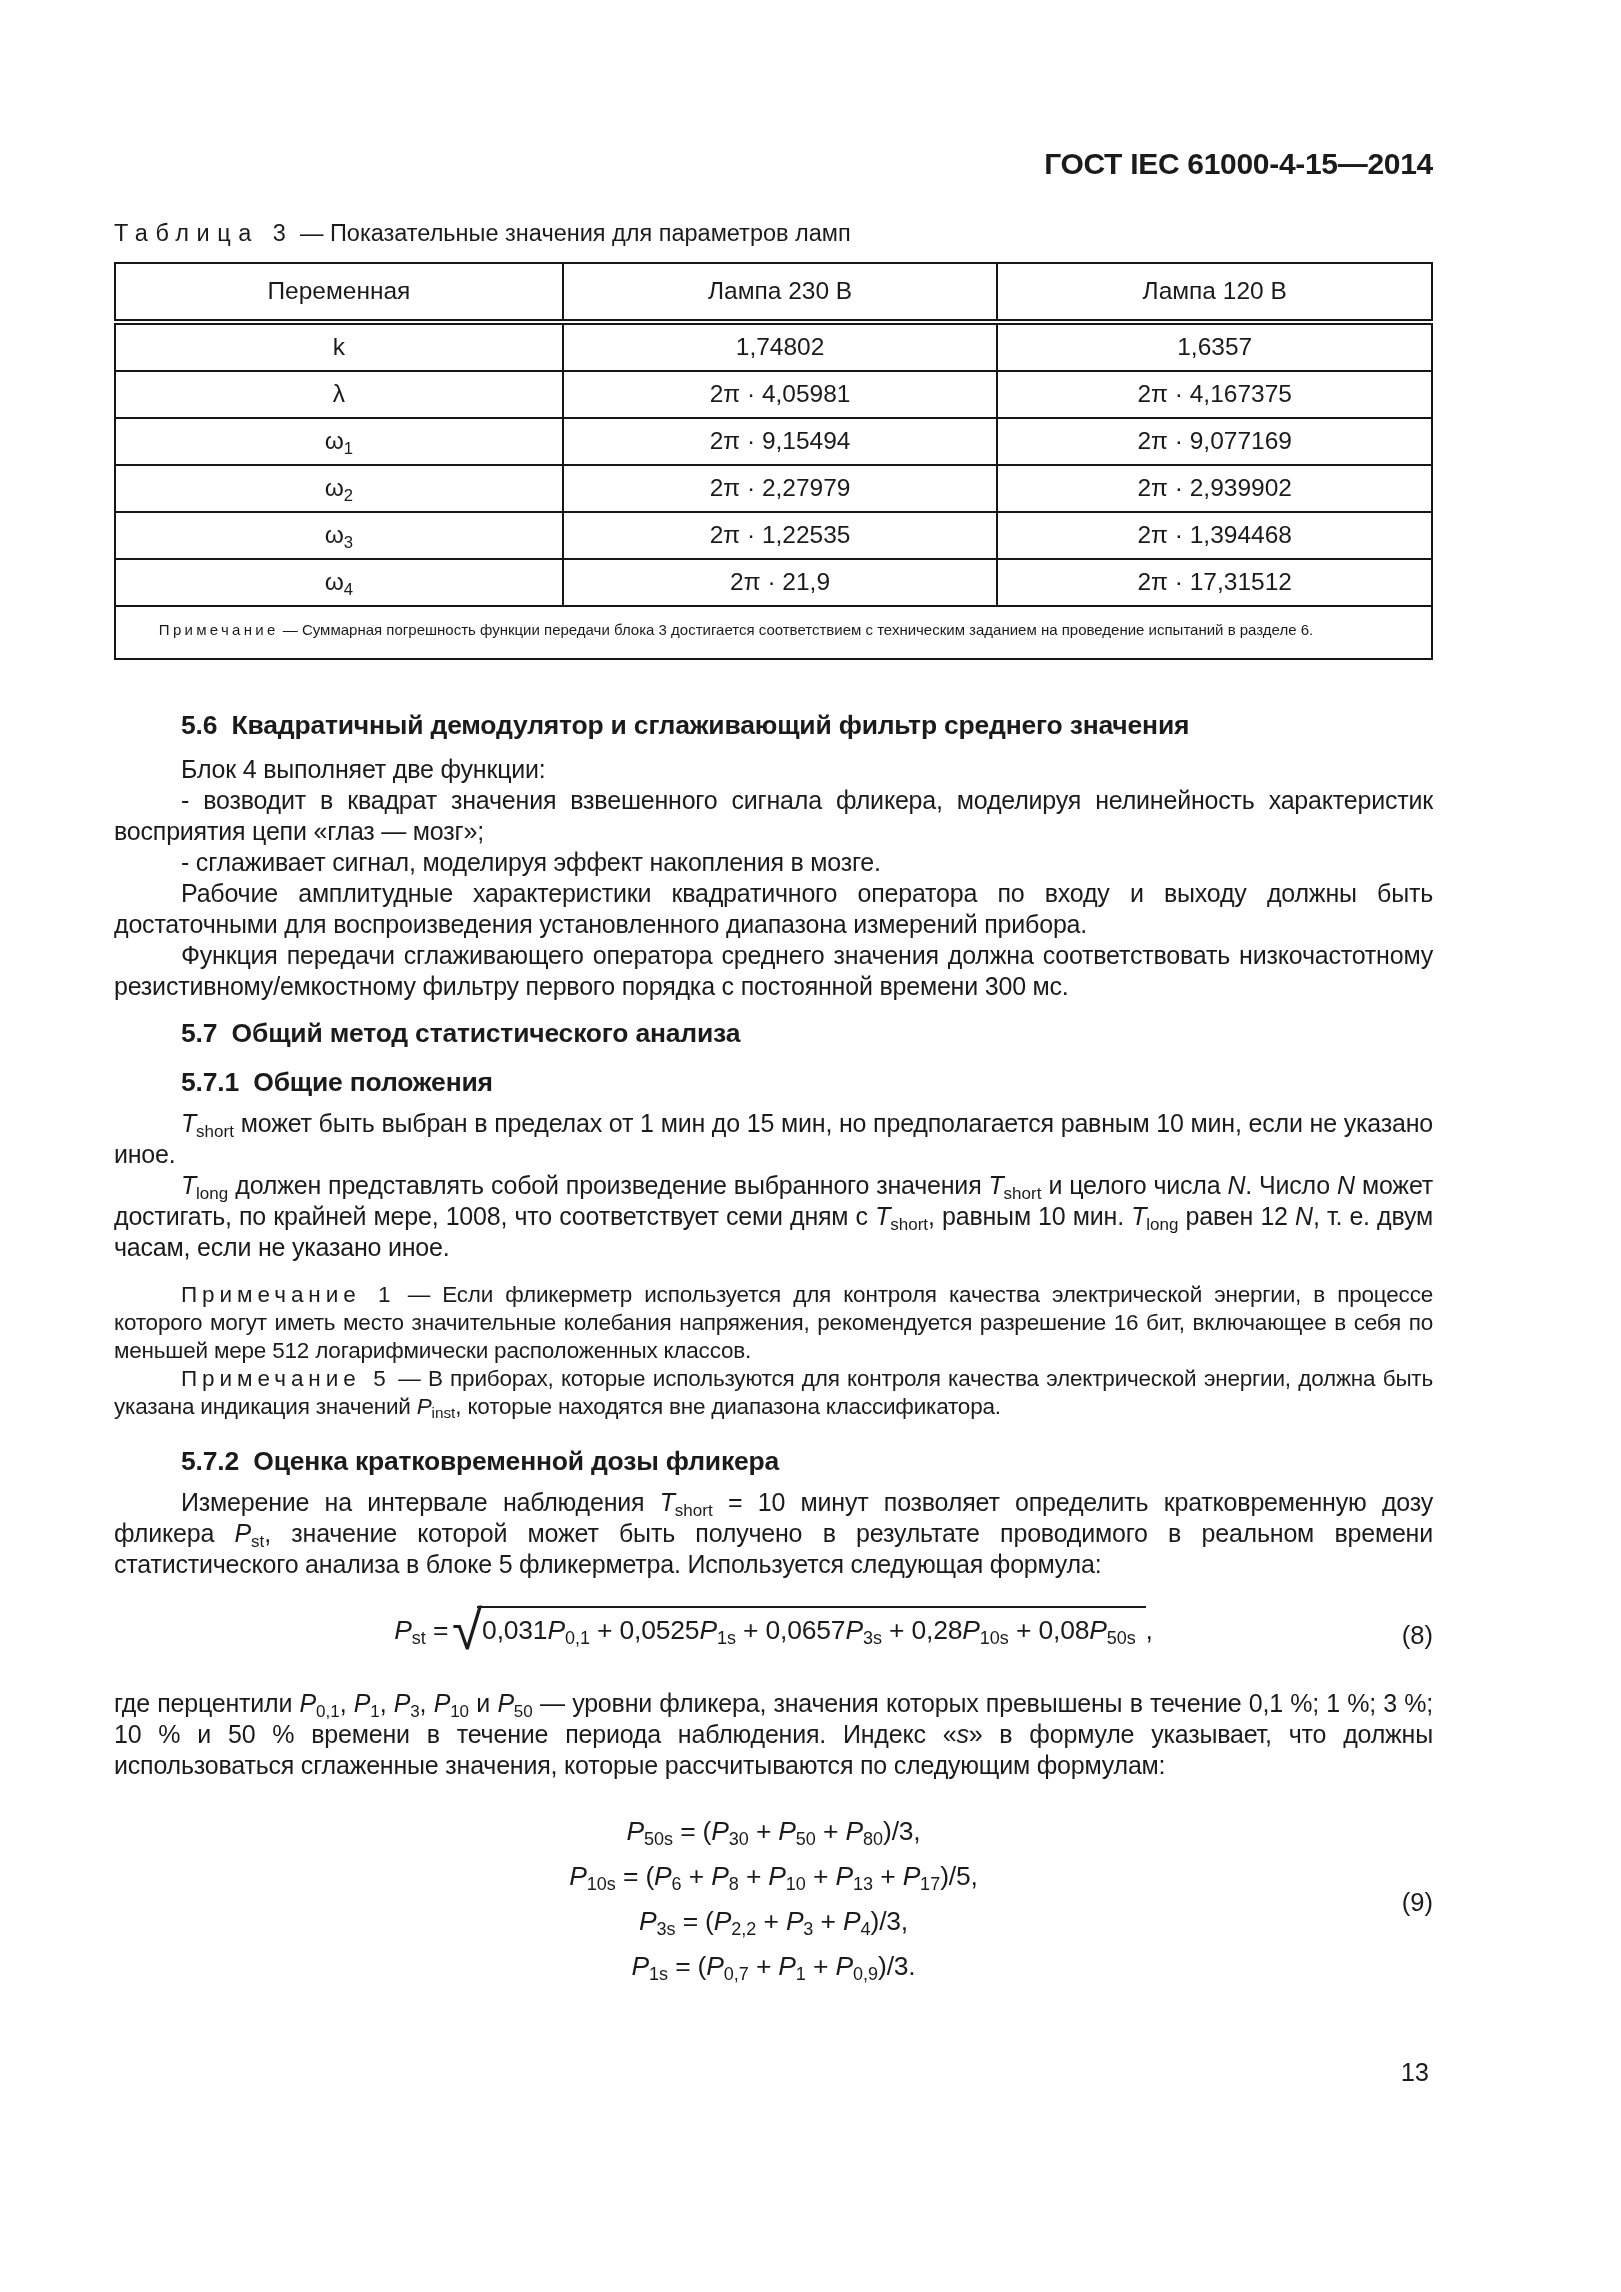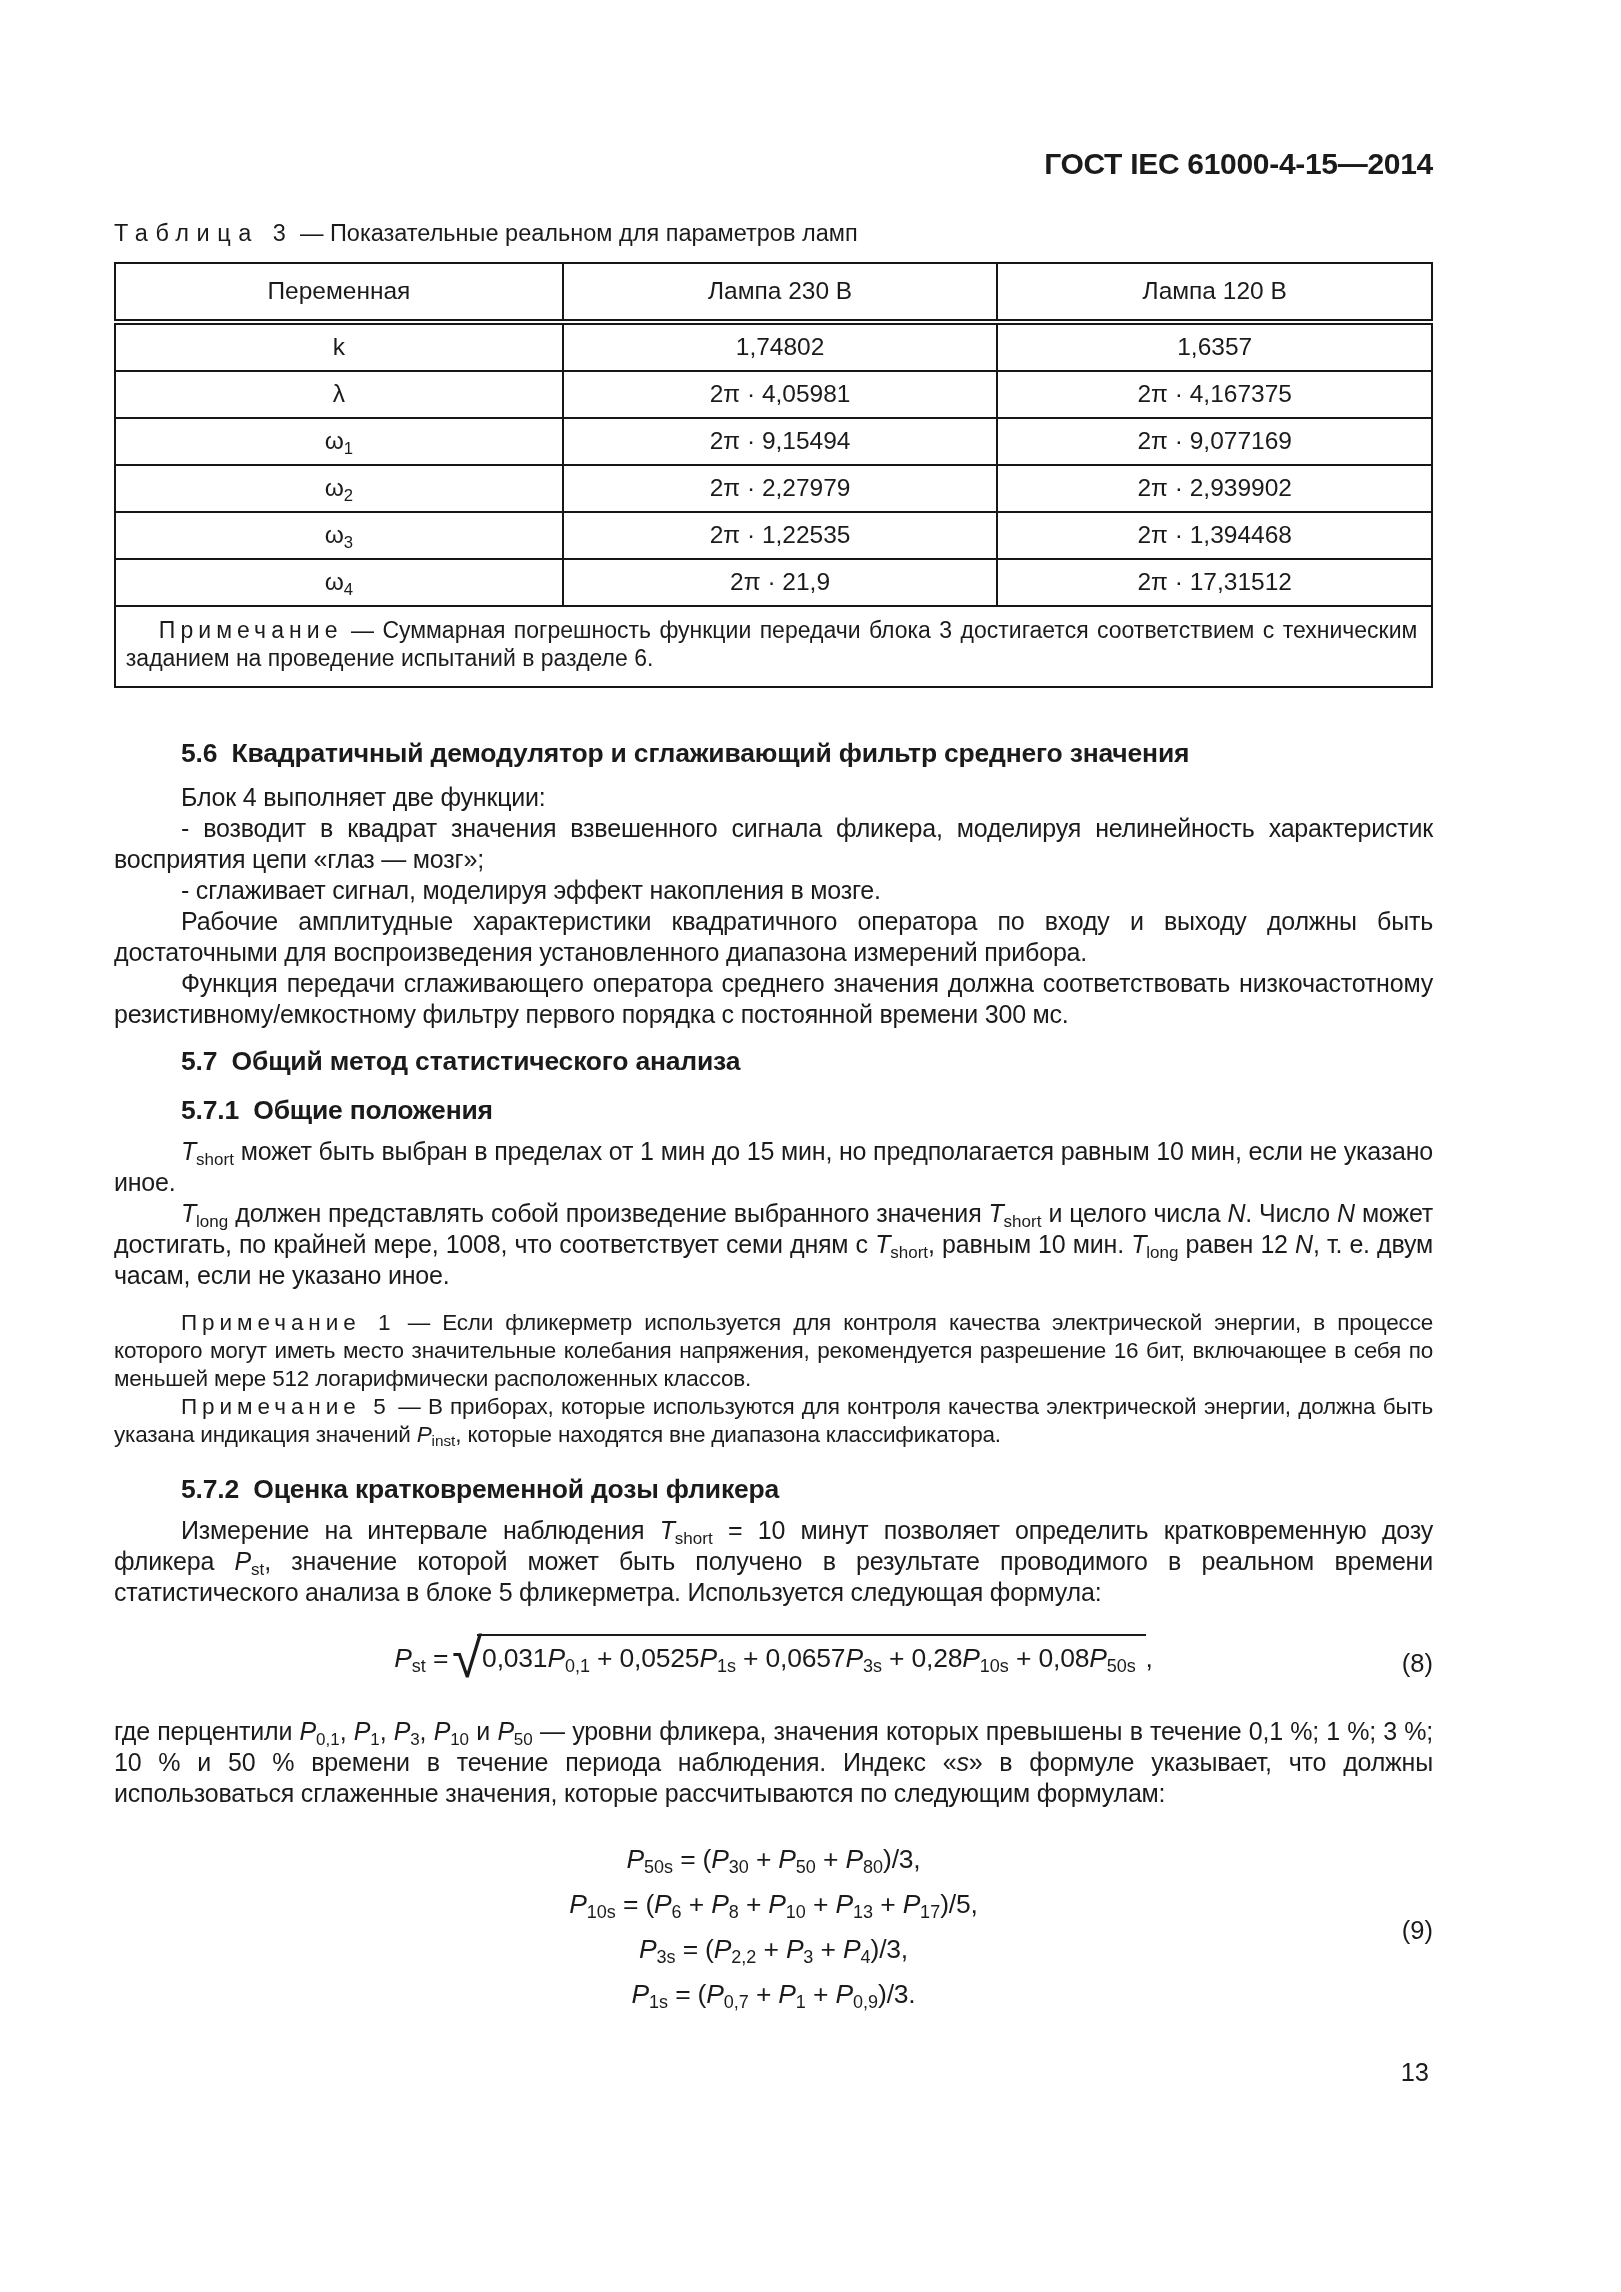--- a/index.html
+++ b/index.html
@@ -37,21 +37,21 @@
     padding:0 5.9px;
   }
   table.params td{
     height:45px;text-align:center;vertical-align:middle;
     border:2px solid #161616;
     border-top:2.9px solid #161616;
     padding:0 5.9px;
   }
   table.params td.note-cell{
     height:auto;text-align:justify;
-    font-size:23px;line-height:28px;
+    font-size:15px;line-height:28px;
     padding:9.8px 13.7px 13.7px 9.8px;
     text-indent:33px;
   }
   sub{font-size:68%;line-height:0;vertical-align:-0.28em;letter-spacing:0;}
   i{font-style:italic;}
   
   .h{
     font-size:26.5px;font-weight:bold;line-height:33px;
     margin:0;padding-left:67px;white-space:pre-wrap;
     letter-spacing:-0.2px;
@@ -96,21 +96,21 @@
   .page-num{position:absolute;top:2058px;right:192px;font-size:25.5px;}
 </style>
 </head>
 <body>
 
 <div class="page">
 
   <div class="doc-header">ГОСТ IEC 61000-4-15—2014</div>
 
   <div class="caption">
-    <span class="spaced">Таблица 3</span><span> — Показательные реальном для параметров ламп</span>
+    <span class="spaced">Таблица 3</span><span> — Показательные значения для параметров ламп</span>
   </div>
 
   <table class="params">
     <colgroup>
       <col style="width:34%">
         <col style="width:33%">
         <col style="width:33%">
     </colgroup>
     <thead>
       <tr>

